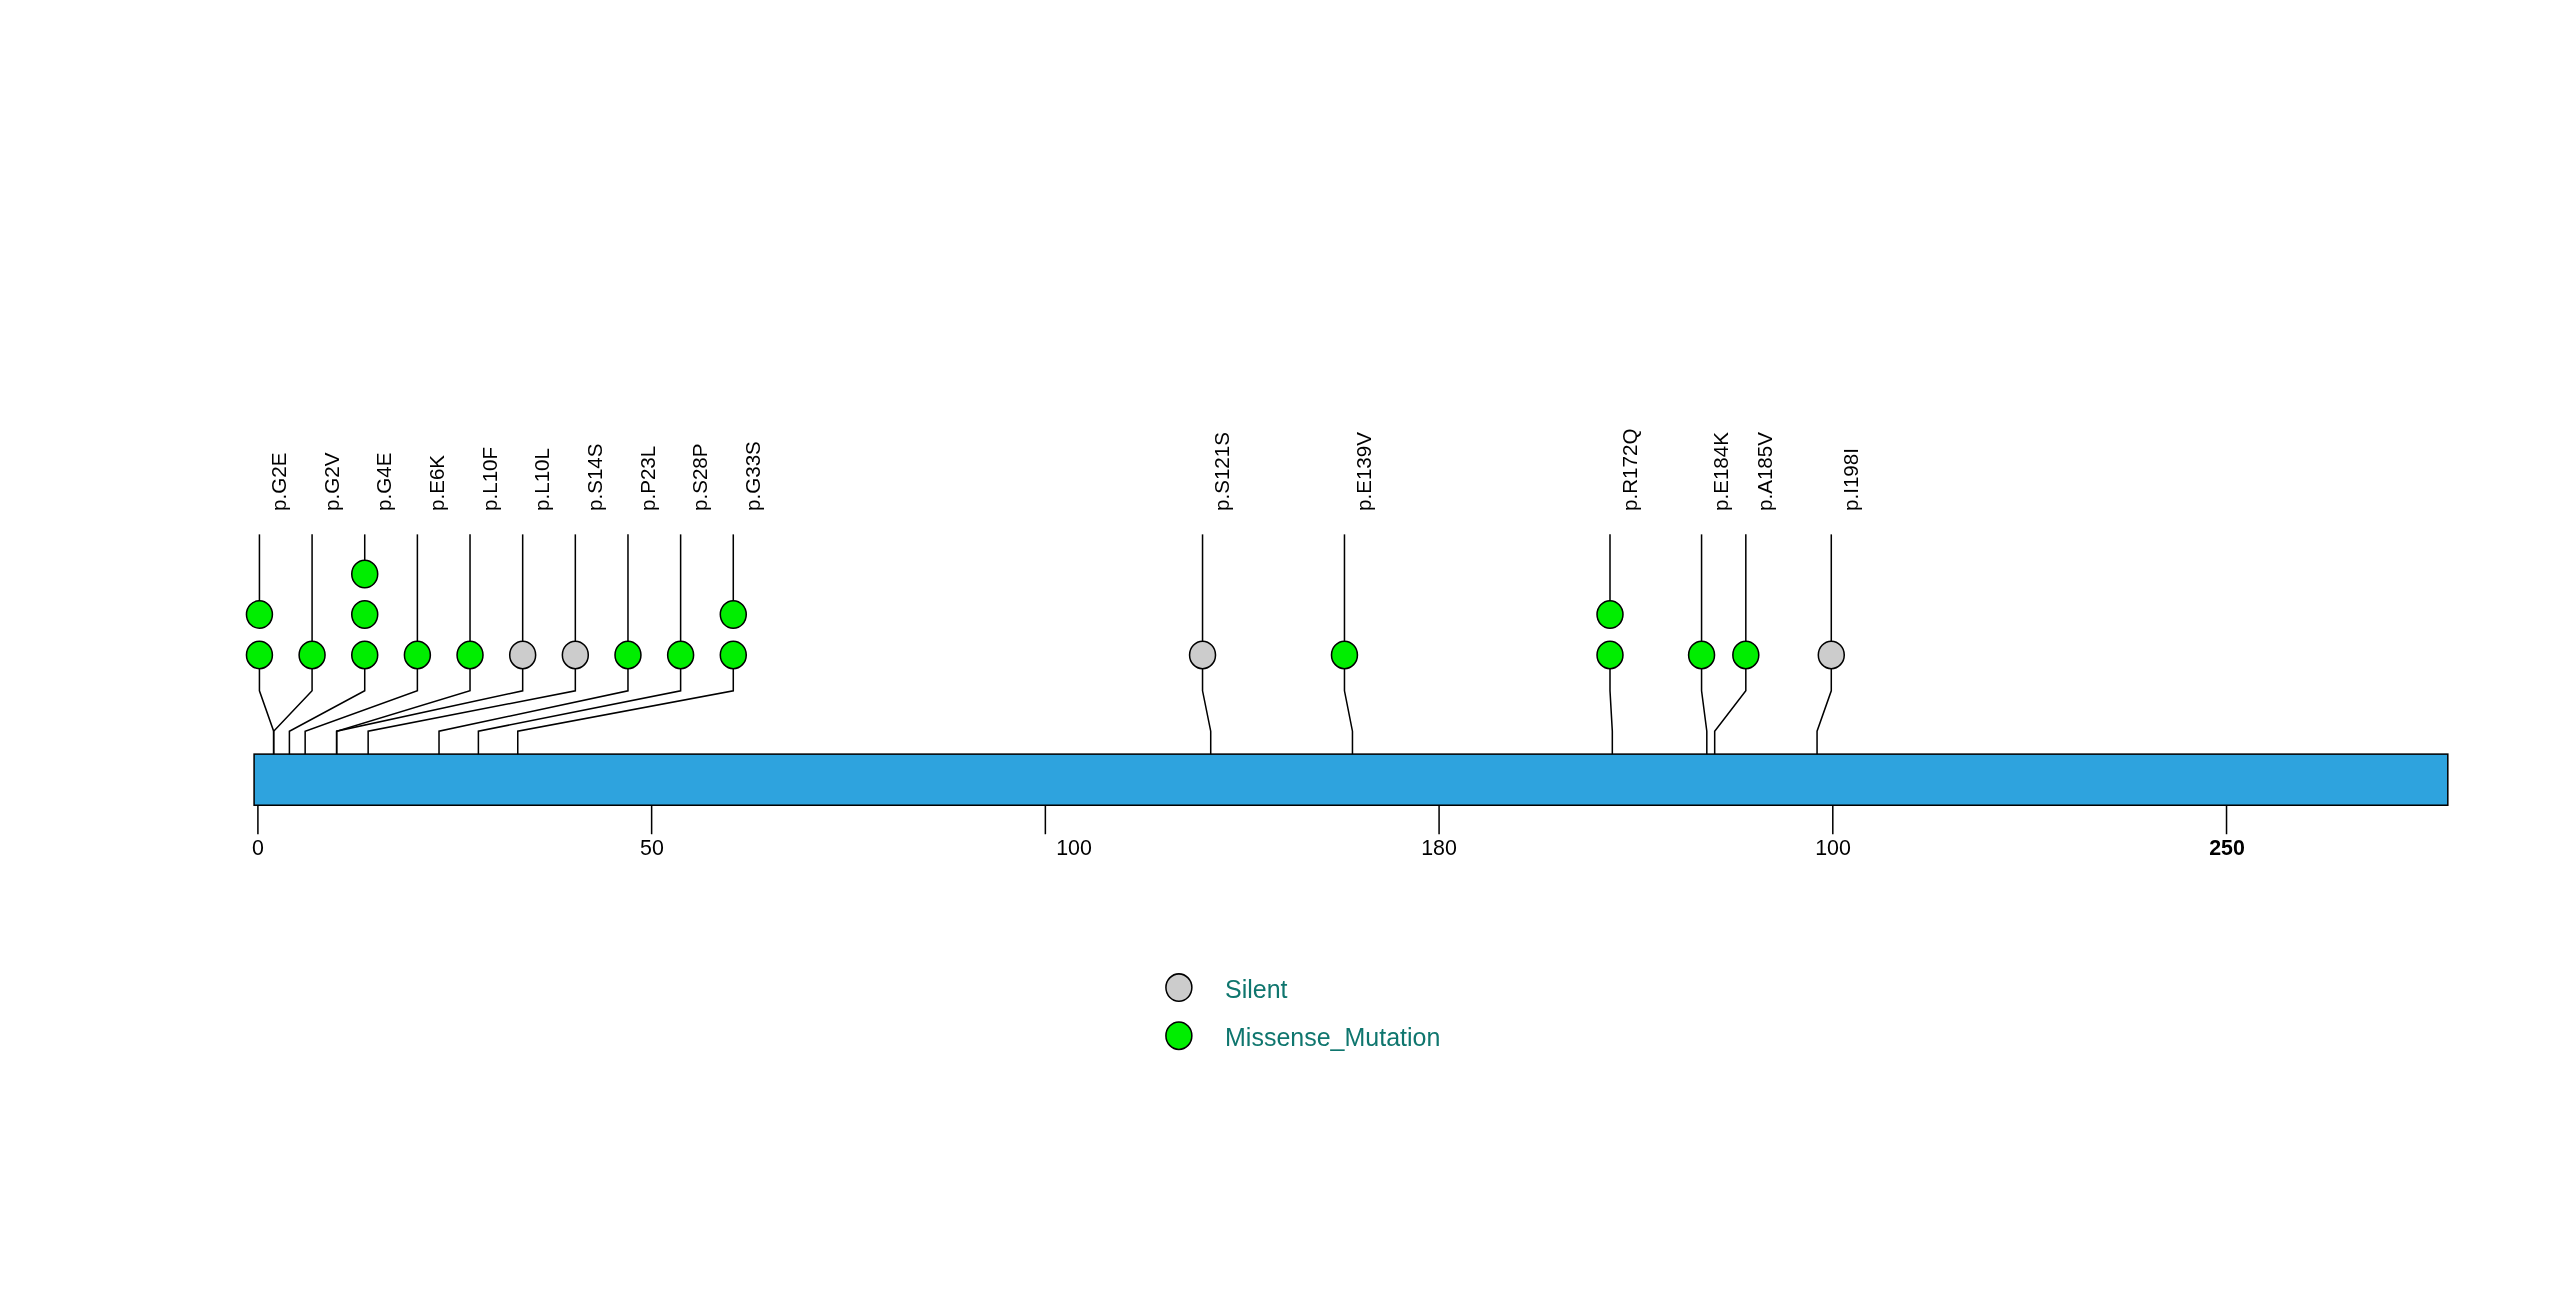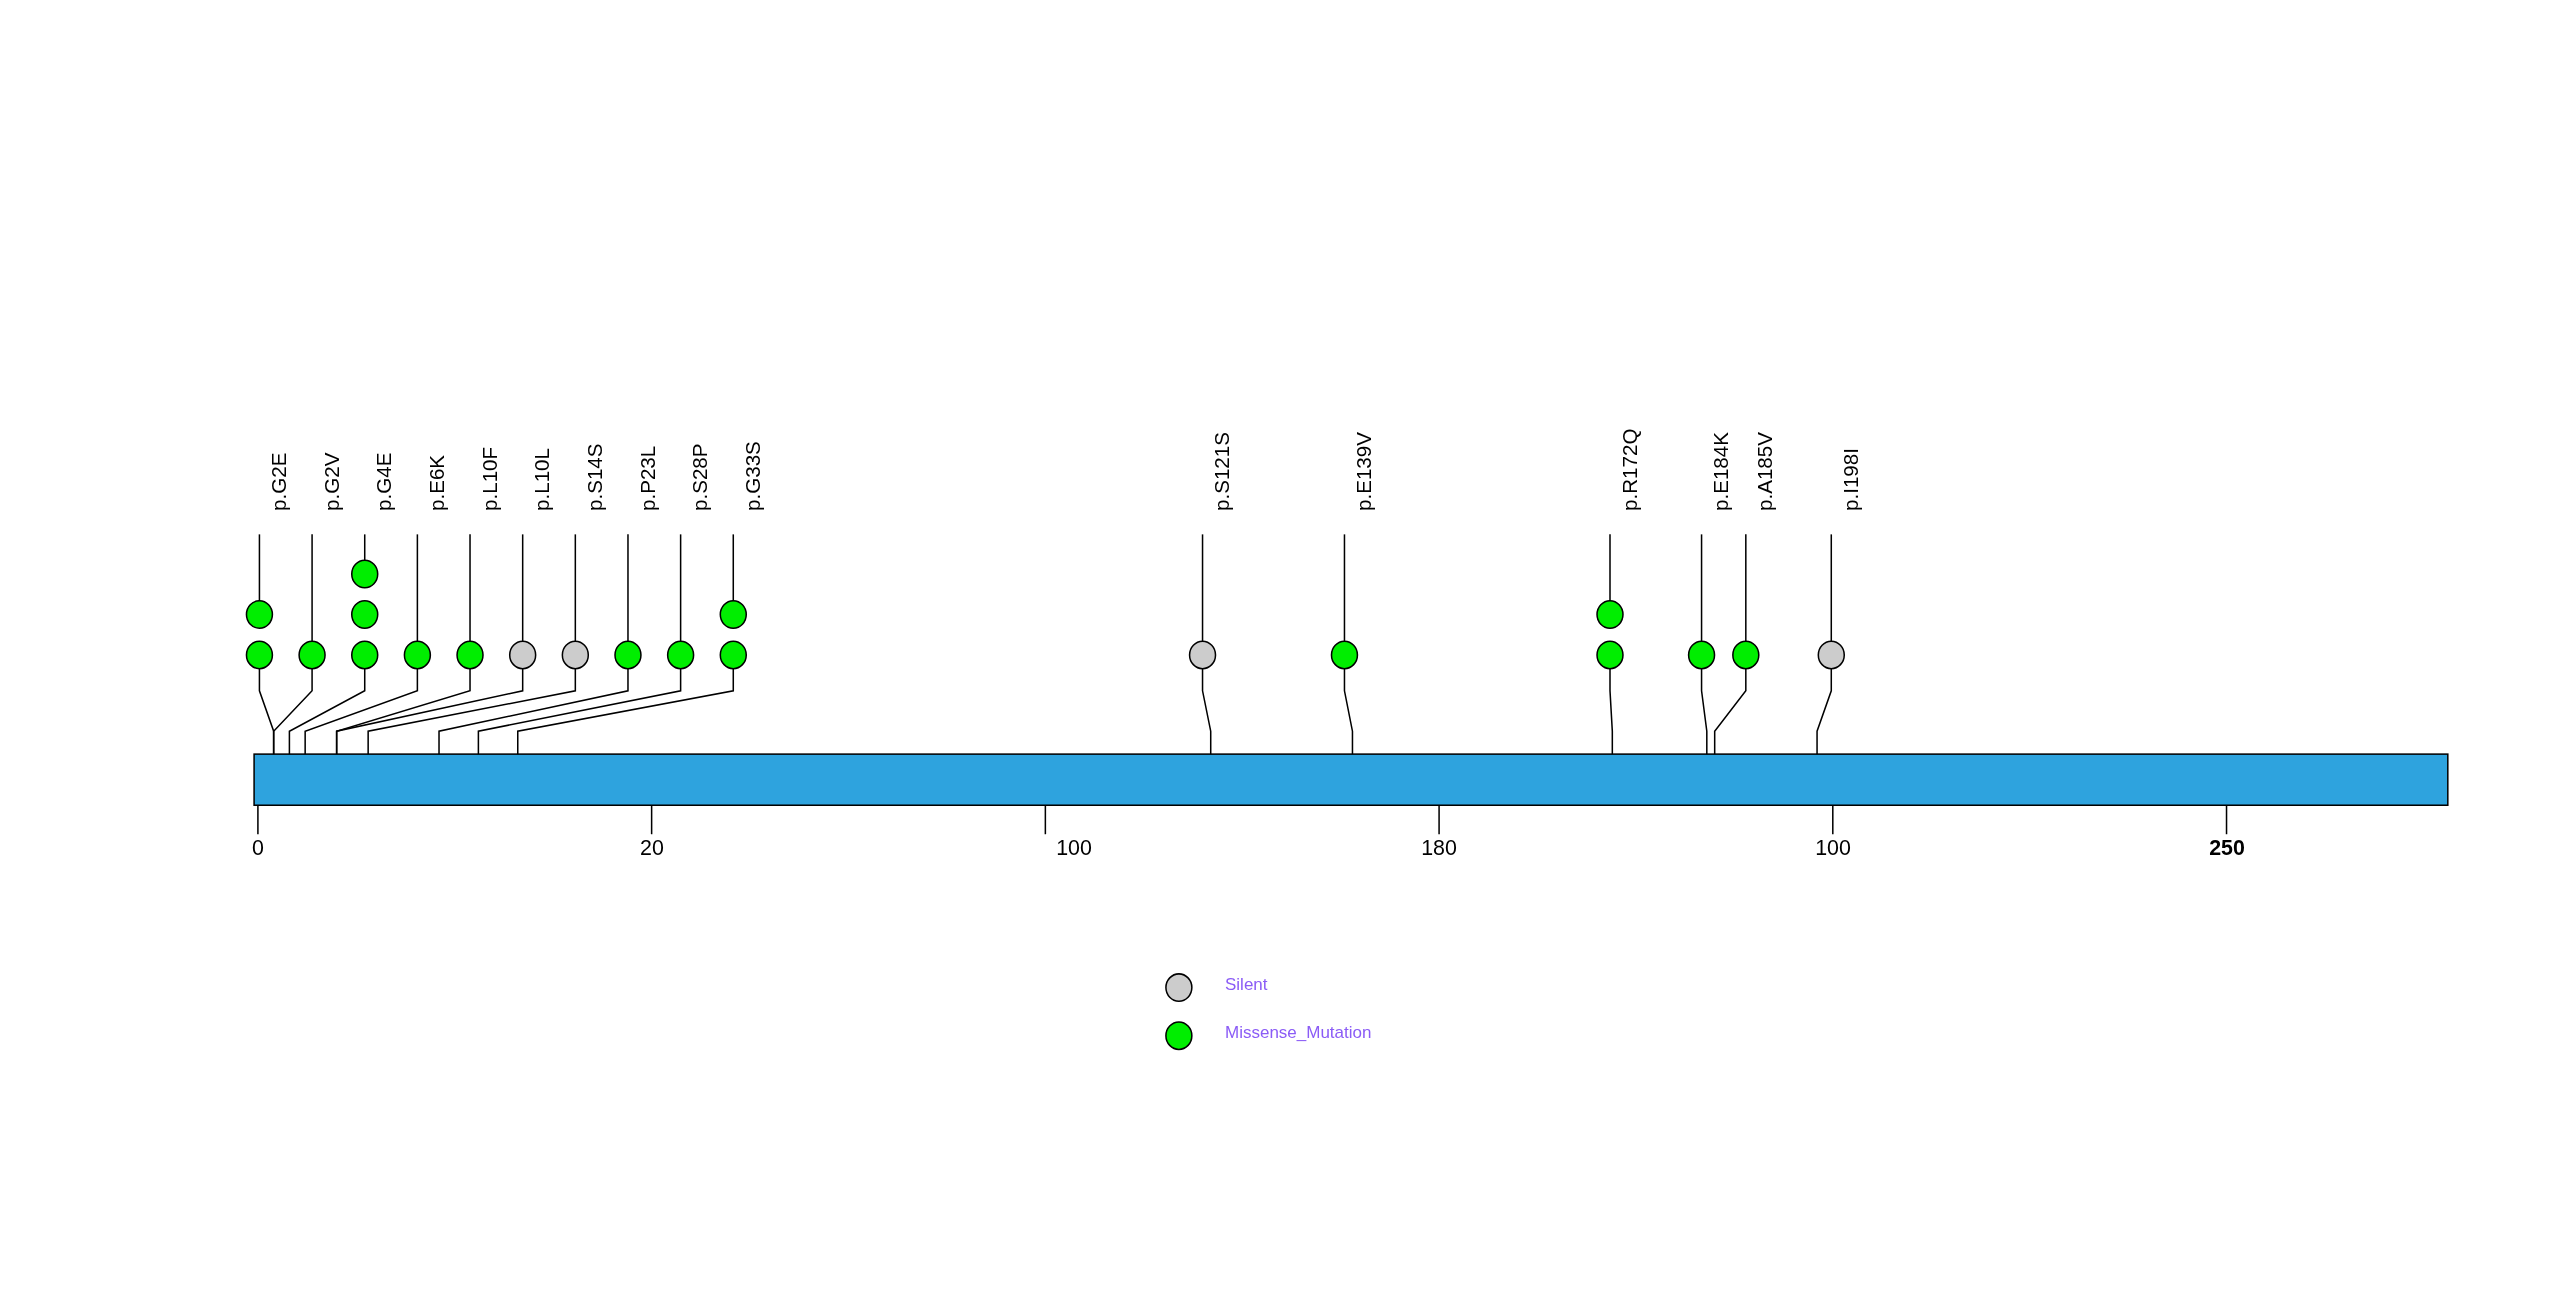--- a/index.html
+++ b/index.html
@@ -21,22 +21,22 @@
     position:absolute;
     font-family:"Liberation Sans",sans-serif;
     font-size:21.4px;
     color:#000;
     white-space:nowrap;
     transform:translateX(-50%);
   }
   .legend-label{
     position:absolute;
     font-family:"Liberation Sans",sans-serif;
-    font-size:17px;
-    color:#8b5cf6;
+    font-size:25px;
+    color:#0f766e;
     white-space:nowrap;
   }
 </style>
 </head>
 <body>
 
 <div id="stage">
 
   <svg id="plot-svg" width="2576" height="1290" viewBox="0 0 3376 1690">
     <g id="connectors-layer">
@@ -126,21 +126,21 @@
       <div class="mut-label" style="left: 741px; top: 511px;">p.G33S</div>
       <div class="mut-label" style="left: 1210px; top: 511px;">p.S121S</div>
       <div class="mut-label" style="left: 1352px; top: 511px;">p.E139V</div>
       <div class="mut-label" style="left: 1618px; top: 511px;">p.R172Q</div>
       <div class="mut-label" style="left: 1709px; top: 511px;">p.E184K</div>
       <div class="mut-label" style="left: 1753px; top: 511px;">p.A185V</div>
       <div class="mut-label" style="left: 1839px; top: 511px;">p.I198I</div>
     </div>
   <div id="tick-labels">
       <div class="axis-tick-label" style="left: 258px; top: 836px;">0</div>
-      <div class="axis-tick-label" style="left: 652px; top: 836px;">20</div>
+      <div class="axis-tick-label" style="left: 652px; top: 836px;">50</div>
       <div class="axis-tick-label" style="left: 1074px; top: 836px;">100</div>
       <div class="axis-tick-label" style="left: 1439px; top: 836px;">180</div>
       <div class="axis-tick-label" style="left: 1833px; top: 836px;">100</div>
       <div class="axis-tick-label" style="left: 2227px; top: 836px; font-weight: bold;">250</div>
     </div>
   <div id="legend-labels">
       <div class="legend-label" style="left: 1225px; top: 975px;">Silent</div>
       <div class="legend-label" style="left: 1225px; top: 1023px;">Missense_Mutation</div>
     </div>
 

